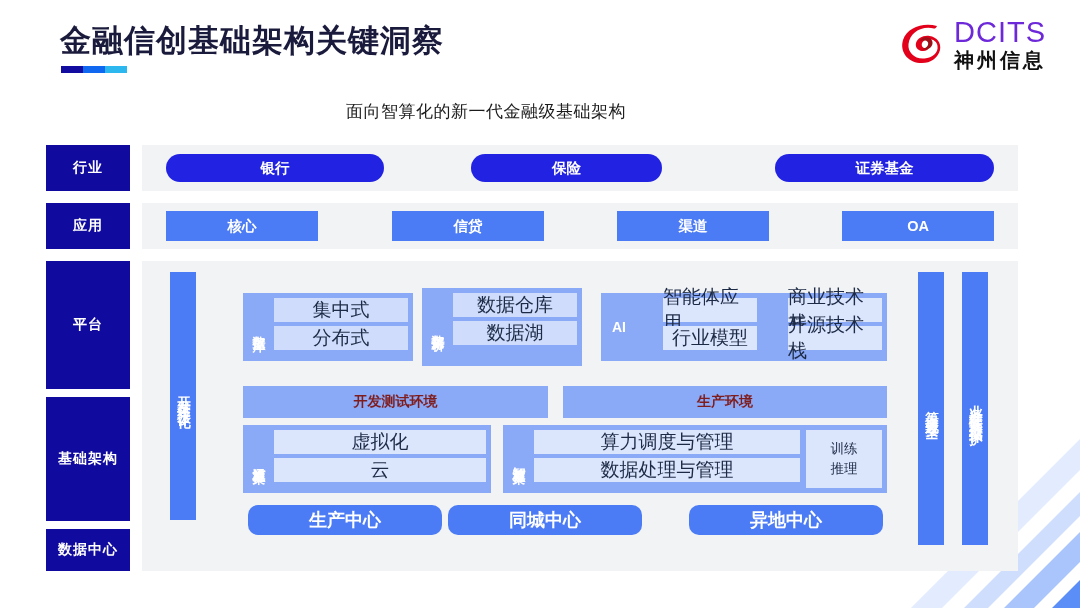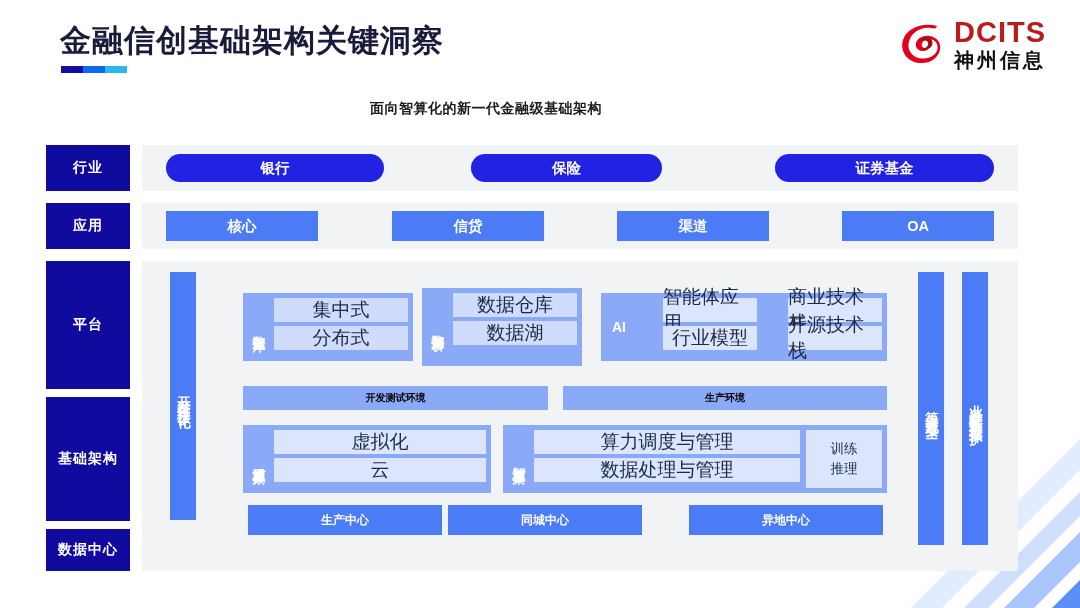--- a/index.html
+++ b/index.html
@@ -39,26 +39,26 @@
   }
   .rule { position: absolute; left: 61px; top: 66px; display: flex; height: 7px; }
   .rule span { display: block; height: 7px; }
   .rule .r0 { width: 22px; background: #120da0; }
   .rule .r1 { width: 22px; background: #1168f0; }
   .rule .r2 { width: 22px; background: #2cb8ee; }
 
   .logo { position: absolute; right: 34px; top: 18px; display: flex; align-items: center; gap: 6px; }
   .logo-mark { width: 50px; height: 52px; }
   .logo-text { display: flex; flex-direction: column; line-height: 1; }
-  .logo-en { font-size: 29px; font-weight: bold; color: #b91c1c; letter-spacing: 1px; }
+  .logo-en { font-size: 29px; font-weight: normal; color: #6d28d9; letter-spacing: 1px; }
   .logo-cn { font-size: 20px; font-weight: bold; color: #111; letter-spacing: 3px; margin-top: 3px; }
 
   .subtitle {
     position: absolute; left: 0; top: 100px; width: 972px; text-align: center;
-    font-size: 14px; font-weight: bold; color: #1c1c1c; letter-spacing: .5px;
+    font-size: 17px; font-weight: normal; color: #1c1c1c; letter-spacing: .5px;
   }
 
   
   .rail { position: absolute; left: 46px; width: 84px; background: #110a9e;
           color: #fff; font-weight: bold; font-size: 14px;
           display: flex; align-items: center; justify-content: center;
           letter-spacing: 1px; }
   .rail-industry { top: 145px;  height: 46px; }
   .rail-app      { top: 203px;  height: 46px; }
   .rail-platform { top: 261px;  height: 128px; }
@@ -101,35 +101,35 @@
   .cell { background: #cfdcfb; color: #1d2a45; font-size: 19px;
           display: flex; align-items: center; justify-content: center;
           height: 24px; }
   .cell-lite { background: #dbe6fd; }
 
   .g-db      { left: 243px; top: 293px; width: 170px; height: 68px; }
   .g-da      { left: 422px; top: 288px; width: 160px; height: 78px; }
   .g-ai      { left: 601px; top: 293px; width: 286px; height: 68px; }
   .g-ai .group-cols .col { display: flex; flex-direction: column; gap: 4px; flex: 1; padding-left: 25px; }
 
-  .env { position: absolute; background: #8aa9f7; color: #000000; font-weight: bold;
-         font-size: 10px; display: flex; align-items: center; justify-content: center;
-         height: 24px; }
+  .env { position: absolute; background: #8aa9f7; color: #7f1d1d; font-weight: bold;
+         font-size: 14px; display: flex; align-items: center; justify-content: center;
+         height: 32px; }
   .env-dev  { left: 243px; top: 386px; width: 305px; }
   .env-prod { left: 563px; top: 386px; width: 324px; }
 
   .g-tf { left: 243px; top: 425px; width: 248px; height: 68px; }
   .g-zf { left: 503px; top: 425px; width: 384px; height: 68px; }
   .train { background: #dbe6fd; color: #1d2a45; font-size: 13.5px; width: 76px;
            display: flex; flex-direction: column; align-items: center;
            justify-content: center; line-height: 1.45; }
 
   .dc { position: absolute; background: #4b7bf5; color: #fff; font-weight: bold;
-        font-size: 12px; display: flex; align-items: center; justify-content: center;
-        height: 30px; top: 505px; }
+        font-size: 18px; display: flex; align-items: center; justify-content: center;
+        height: 30px; top: 505px; border-radius: 10px; }
   .dc1 { left: 248px; width: 194px; }
   .dc2 { left: 448px; width: 194px; }
   .dc3 { left: 689px; width: 194px; }
 </style>
 </head>
 <body>
 
 <div id="slide">
 
   <div class="deco">

